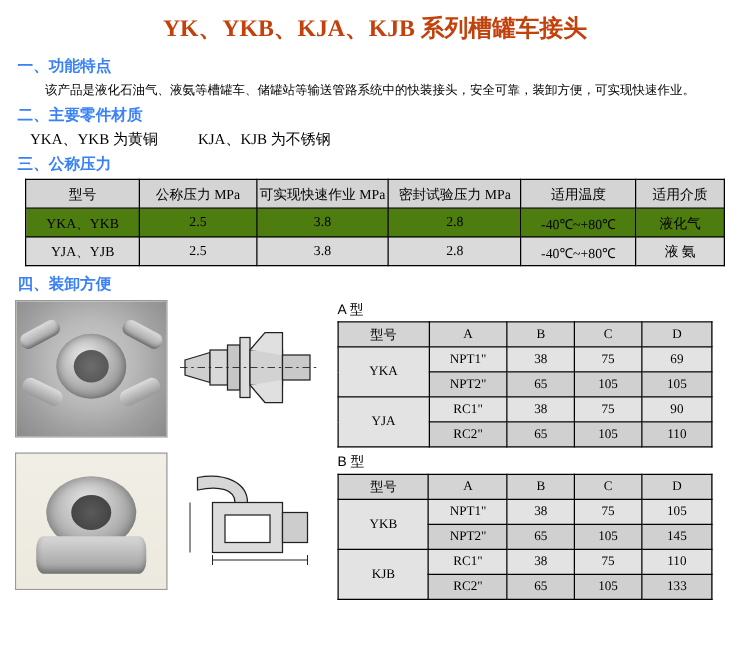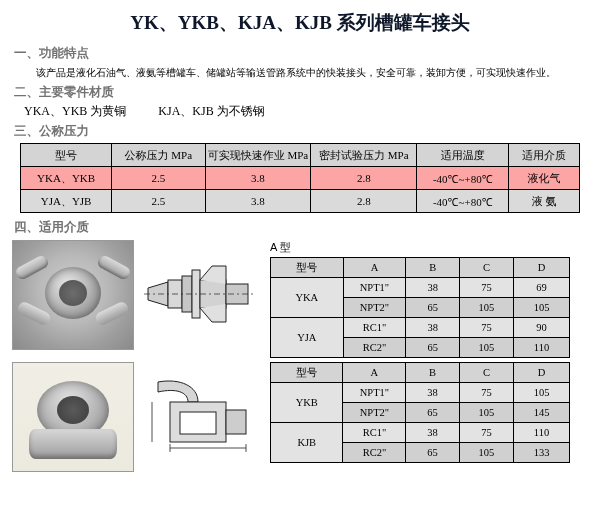--- a/index.html
+++ b/index.html
@@ -21,24 +21,24 @@
     height: 516px;
   }
   .title {
     text-align: center;
     font-family: "Liberation Serif", serif;
     font-weight: bold;
     font-size: 19px;
     letter-spacing: 0px;
     padding-top: 10px;
     padding-bottom: 6px;
-    color: #0f172a;
+    color: #c2410c;
   }
   .sec-head {
-    color: #737373;
+    color: #3b82f6;
     font-weight: bold;
     font-size: 12.5px;
     font-family: "Liberation Sans", sans-serif;
     margin: 3px 0 2px 14px;
   }
   .body-text {
     font-size: 10px;
     line-height: 17px;
     margin: 0 12px 0 12px;
     text-align: justify;
@@ -69,21 +69,21 @@
     border: 1px solid #000;
     text-align: center;
     height: 22px;
     padding: 0 2px;
     background: #d9d9d9;
   }
   table.perf th {
     font-weight: normal;
   }
   table.perf tr.r-odd td, table.perf tr.r-odd th {
-    background: #fca5a5;
+    background: #4d7c0f;
   }
   table.perf tr.r-even td, table.perf tr.r-even th {
     background: #dadada;
     margin-left: 47px;
   }
   table.perf thead th {
     background: #d4d4d4;
   }
 
   
@@ -258,21 +258,21 @@
         <td>YJA、YJB</td>
         <td>2.5</td>
         <td>3.8</td>
         <td>2.8</td>
         <td>-40℃~+80℃</td>
         <td>液  氨</td>
       </tr>
     </tbody>
   </table>
 
-  <div class="sec-head" style="margin-top:6px">四、适用介质</div>
+  <div class="sec-head" style="margin-top:6px">四、装卸方便</div>
 
   <div class="dims">
 
     <div class="row-block">
       <div class="img-box">
         <div class="photo-a"></div>
         <div class="arm-l"></div>
         <div class="arm-r"></div>
         <div class="arm-l2"></div>
         <div class="arm-r2"></div>
@@ -356,20 +356,21 @@
             <rect x="86" y="48" width="20" height="24" fill="#cdcdcd"></rect>
             <line x1="30" y1="86" x2="106" y2="86" stroke-width="0.8"></line>
             <line x1="30" y1="82" x2="30" y2="90" stroke-width="0.8"></line>
             <line x1="106" y1="82" x2="106" y2="90" stroke-width="0.8"></line>
             <line x1="12" y1="40" x2="12" y2="80" stroke-width="0.8"></line>
           </g>
         </svg>
       </div>
 
       <div class="tbl-wrap">
+        <div class="type-label">B 型</div>
         <table class="dim">
           <thead>
             <tr>
               <th style="width:74px">型号</th>
               <th style="width:62px">A</th>
               <th style="width:54px">B</th>
               <th style="width:54px">C</th>
               <th style="width:56px">D</th>
             </tr>
           </thead>

